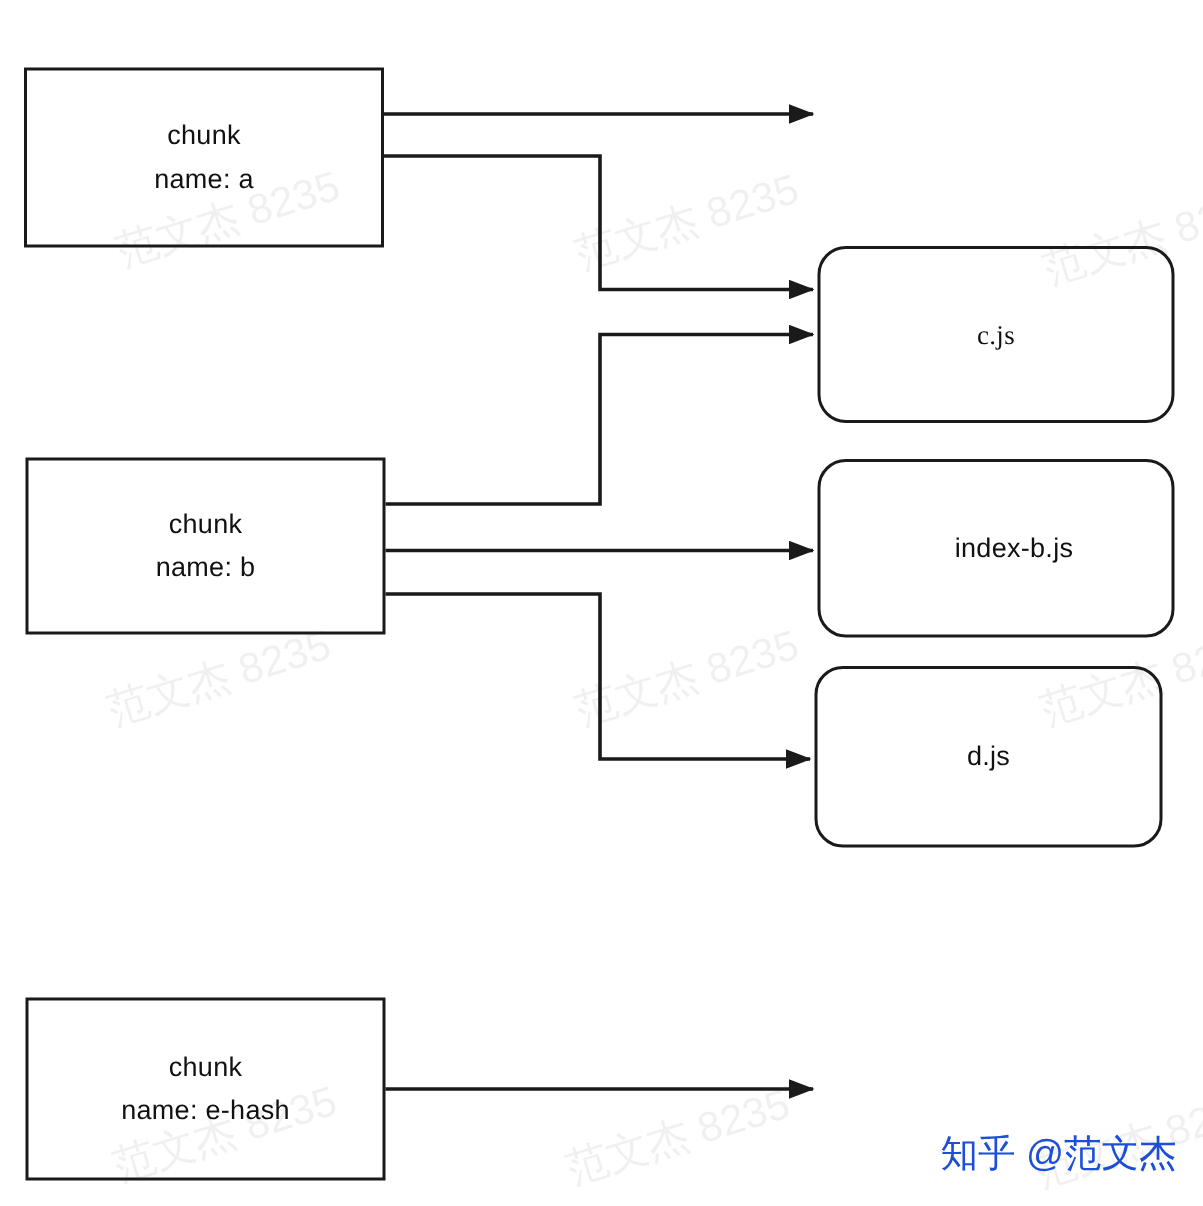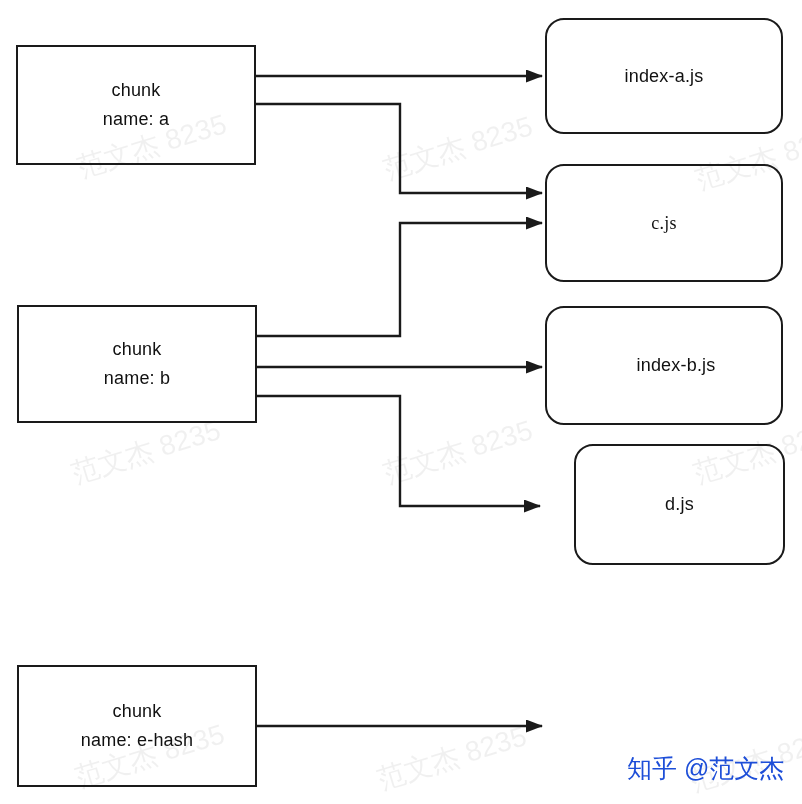--- a/index.html
+++ b/index.html
@@ -90,27 +90,24 @@
 name: a</span>
       </div>
       <div class="node shape-rect" style="left: 17px; top: 305px; width: 240px; height: 118px;">
         <span class="node-label">chunk
 name: b</span>
       </div>
       <div class="node shape-rect" style="left: 17px; top: 665px; width: 240px; height: 122px;">
         <span class="node-label">chunk
 name: e-hash</span>
       </div>
-      <div class="node shape-rounded" style="left: 545px; top: 18px; width: 238px; height: 116px;">
-        <span class="node-label">index-a.js</span>
-      </div>
       <div class="node shape-rounded" style="left: 545px; top: 164px; width: 238px; height: 118px; font-family: Liberation Serif, serif;">
         <span class="node-label">c.js</span>
       </div>
       <div class="node shape-rounded" style="left: 545px; top: 306px; width: 238px; height: 119px; padding-left: 24px;">
         <span class="node-label">index-b.js</span>
       </div>
-      <div class="node shape-rounded" style="left: 574px; top: 444px; width: 211px; height: 121px;">
+      <div class="node shape-rounded" style="left: 543px; top: 444px; width: 232px; height: 121px;">
         <span class="node-label">d.js</span>
       </div>
     </div>
   <div id="credit-watermark" style="color: #1d4ed8;">知乎 @范文杰</div>
 </div>
 
 </body></html>

